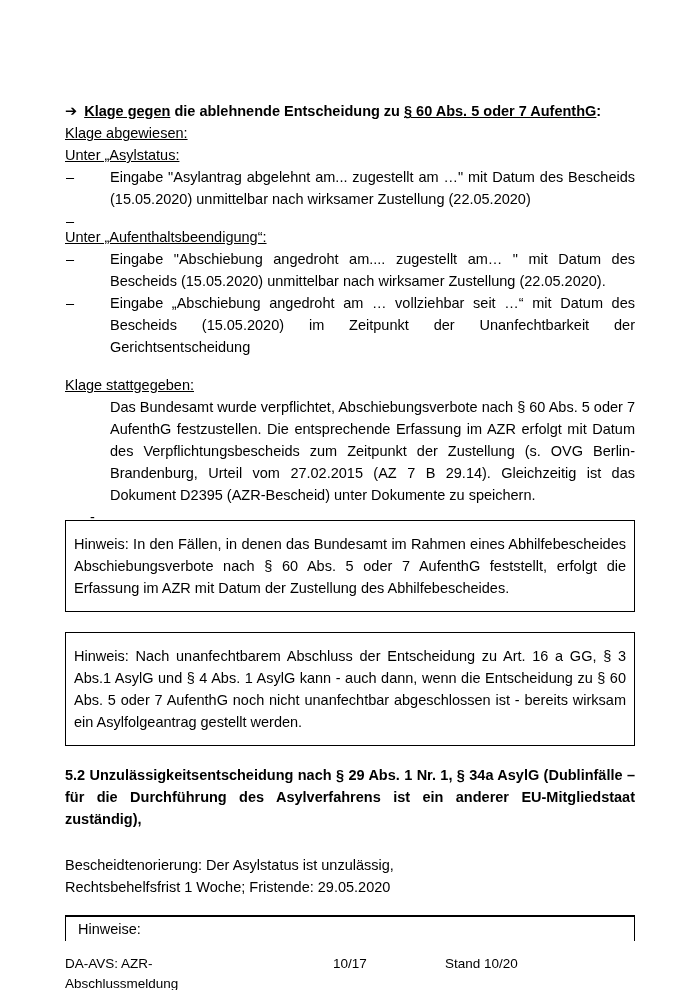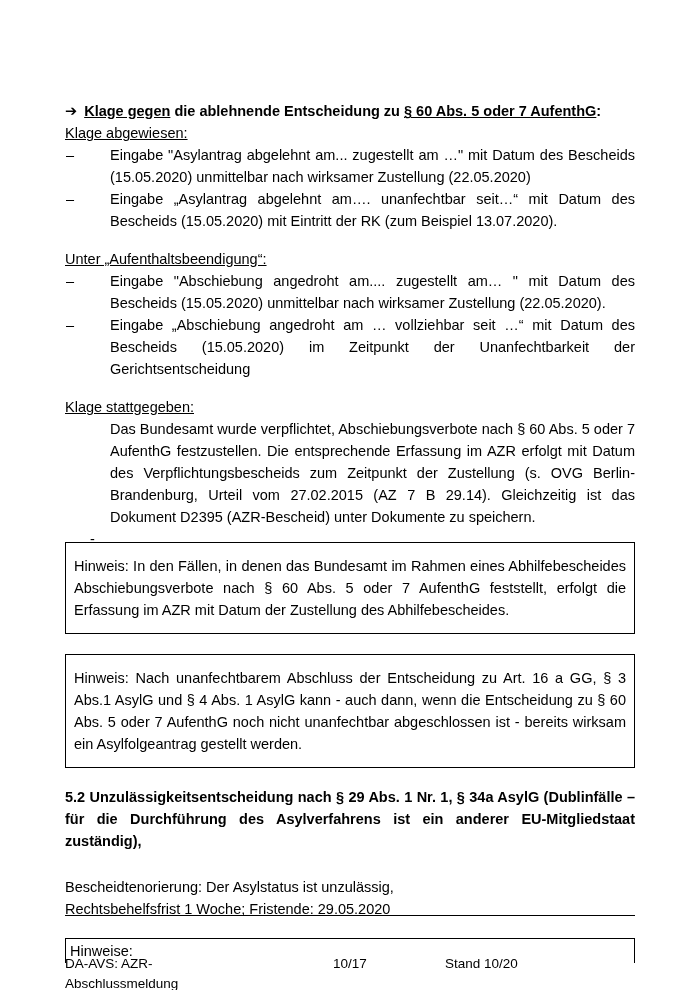--- a/index.html
+++ b/index.html
@@ -56,21 +56,21 @@
   .h52 {
     font-weight: bold;
     margin-top: 18px;
     text-align: justify;
   }
   .tenor { margin-top: 24px; }
   .hint-box-open {
     border: 1px solid #000;
     border-bottom: none;
     height: 25px;
-    padding: 1px 8px 0 4px;
+    padding: 1px 8px 0 12px;
     margin-top: 18px;
   }
   .footer-rule {
     position: absolute;
     top: 915px;
     left: 65px;
     width: 570px;
     border-top: 1px solid #000;
   }
   .footer {
@@ -91,28 +91,28 @@
 
 <div class="page">
   <div class="content">
 
     <div class="head-line">
       <span class="arrow">➔</span><span class="u">Klage gegen</span><span> die ablehnende Entscheidung zu </span><span class="u">§ 60 Abs. 5 oder 7 AufenthG</span><span>:</span>
     </div>
 
     <div class="sec-title">Klage abgewiesen:</div>
 
+    <div class="sec-title">Unter „Asylstatus:</div>
 
     <div class="list-item">
       <span class="dash">–</span>
       <span>Eingabe "Asylantrag abgelehnt am... zugestellt am …" mit Datum des Bescheids (15.05.2020) unmittelbar nach wirksamer Zustellung (22.05.2020)</span>
     </div>
     <div class="list-item">
       <span class="dash">–</span>
-      <span>Eingabe „Asylantrag abgelehnt am…. unanfechtbar seit…“ mit Datum des Bescheids (15.05.2020) mit Eintritt der RK (zum Beispiel 13.07.2020).</span>
     </div>
 
     <div class="sec-title gap16">Unter „Aufenthaltsbeendigung“:</div>
 
     <div class="list-item">
       <span class="dash">–</span>
       <span>Eingabe "Abschiebung angedroht am.... zugestellt am… " mit Datum des Bescheids (15.05.2020) unmittelbar nach wirksamer Zustellung (22.05.2020).</span>
     </div>
     <div class="list-item">
       <span class="dash">–</span>

